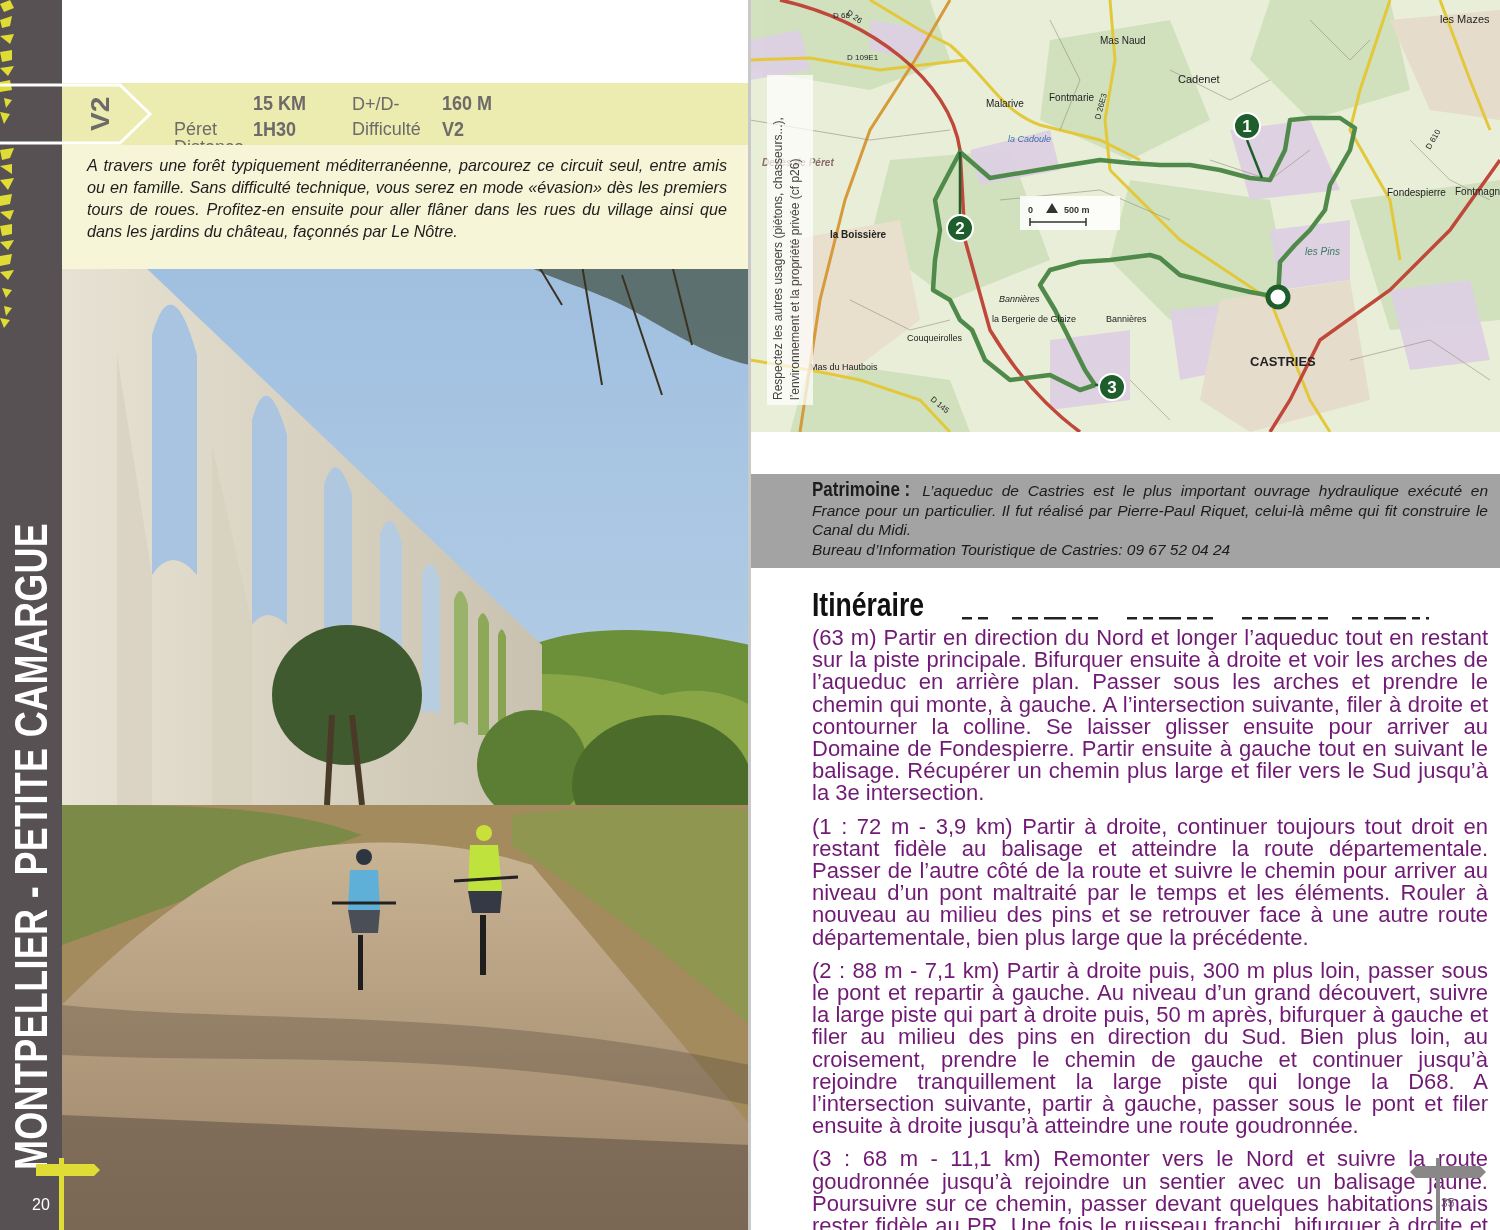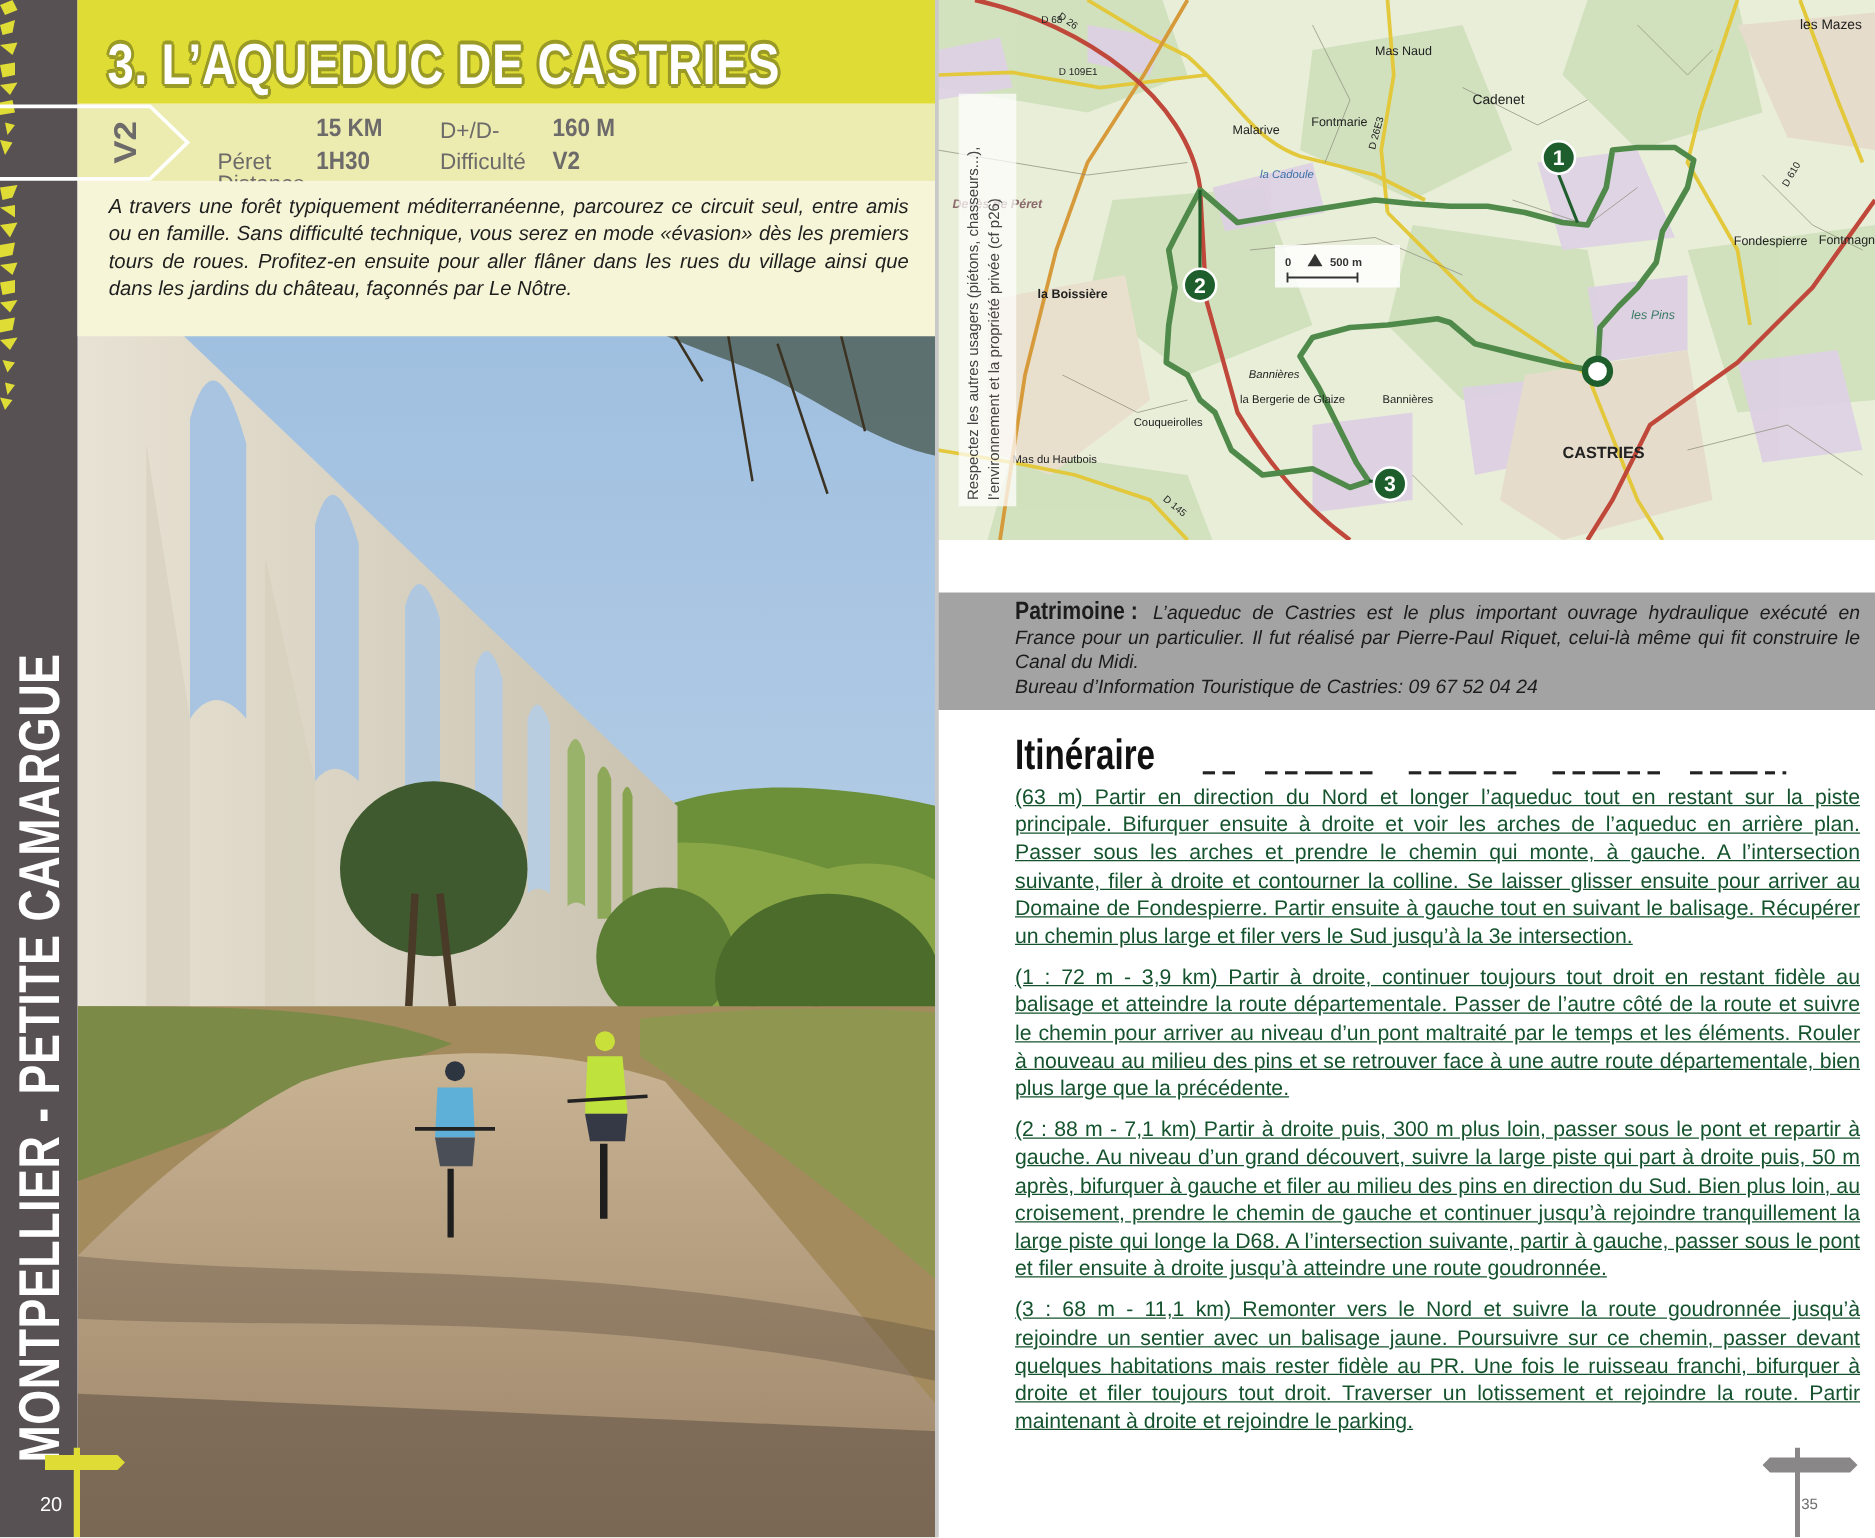--- a/index.html
+++ b/index.html
@@ -68,21 +68,21 @@
     position: absolute; left: 62px; top: 6px; width: 676px;
     font-size: 15.5px; line-height: 19.5px; color: #1c1c1c; font-style: italic; text-align: justify;
   }
   .patrimoine-label { font-style: normal; font-weight: 700; font-size: 20px; display: inline-block; transform: scaleX(0.85); transform-origin: 0 60%; margin-right: -14px; }
 
   .itin-heading-wrap { position: absolute; left: 62px; top: 585px; width: 620px; height: 46px; }
   .itin-heading { font-size: 34px; font-weight: 700; color: #111; display: inline-block; transform: scaleX(0.78); transform-origin: 0 50%; white-space: nowrap; }
   .itin-dash { position: absolute; left: 150px; top: 30px; width: 470px; height: 6px; }
 
   .itin-body { position: absolute; left: 62px; top: 627px; width: 676px; }
-  .itin-p { font-size: 17px; line-height: 22.2px; color: #14532d; text-align: justify; margin-bottom: 11px; text-decoration: underline; }
+  .itin-p { font-size: 22px; line-height: 22.2px; color: #701a75; text-align: justify; margin-bottom: 11px; }
 
   .right-sign { position: absolute; left: 660px; top: 1158px; width: 80px; height: 72px; }
   .page-num-right { position: absolute; left: 691px; top: 1196px; font-size: 12px; color: #6d6a6a; }
 </style>
 </head>
 <body>
 
 <div class="page-left">
 
   <div class="photo">
@@ -184,23 +184,20 @@
     </div>
     <div class="side-title">MONTPELLIER - PETITE CAMARGUE</div>
   </div>
 
   <svg class="left-sign" viewBox="0 0 80 72">
     <rect x="29" y="0" width="5" height="72" fill="#dfdc35"></rect>
     <path d="M6 6 L64 6 L70 12 L64 18 L6 18 Z" fill="#dfdc35"></path>
   </svg>
   <div class="page-num-left">20</div>
 
-  <div class="title-bar">
-    <div class="route-title">3. L’AQUEDUC DE CASTRIES</div>
-  </div>
 
   <div class="stats-bar">
     <svg class="stats-arrow" width="160" height="62" viewBox="0 0 160 62">
       <path d="M0 2 L120 2 L150 31 L120 60 L0 60" fill="none" stroke="#ffffff" stroke-width="3"></path>
     </svg>
     <div class="v2-badge">V2</div>
 
     <div class="stat" style="left:112px; top:11px;margin-top:43px;">Distance</div>
     <div class="stat-value" style="left:191px; top:9px;">15 KM</div>
 

